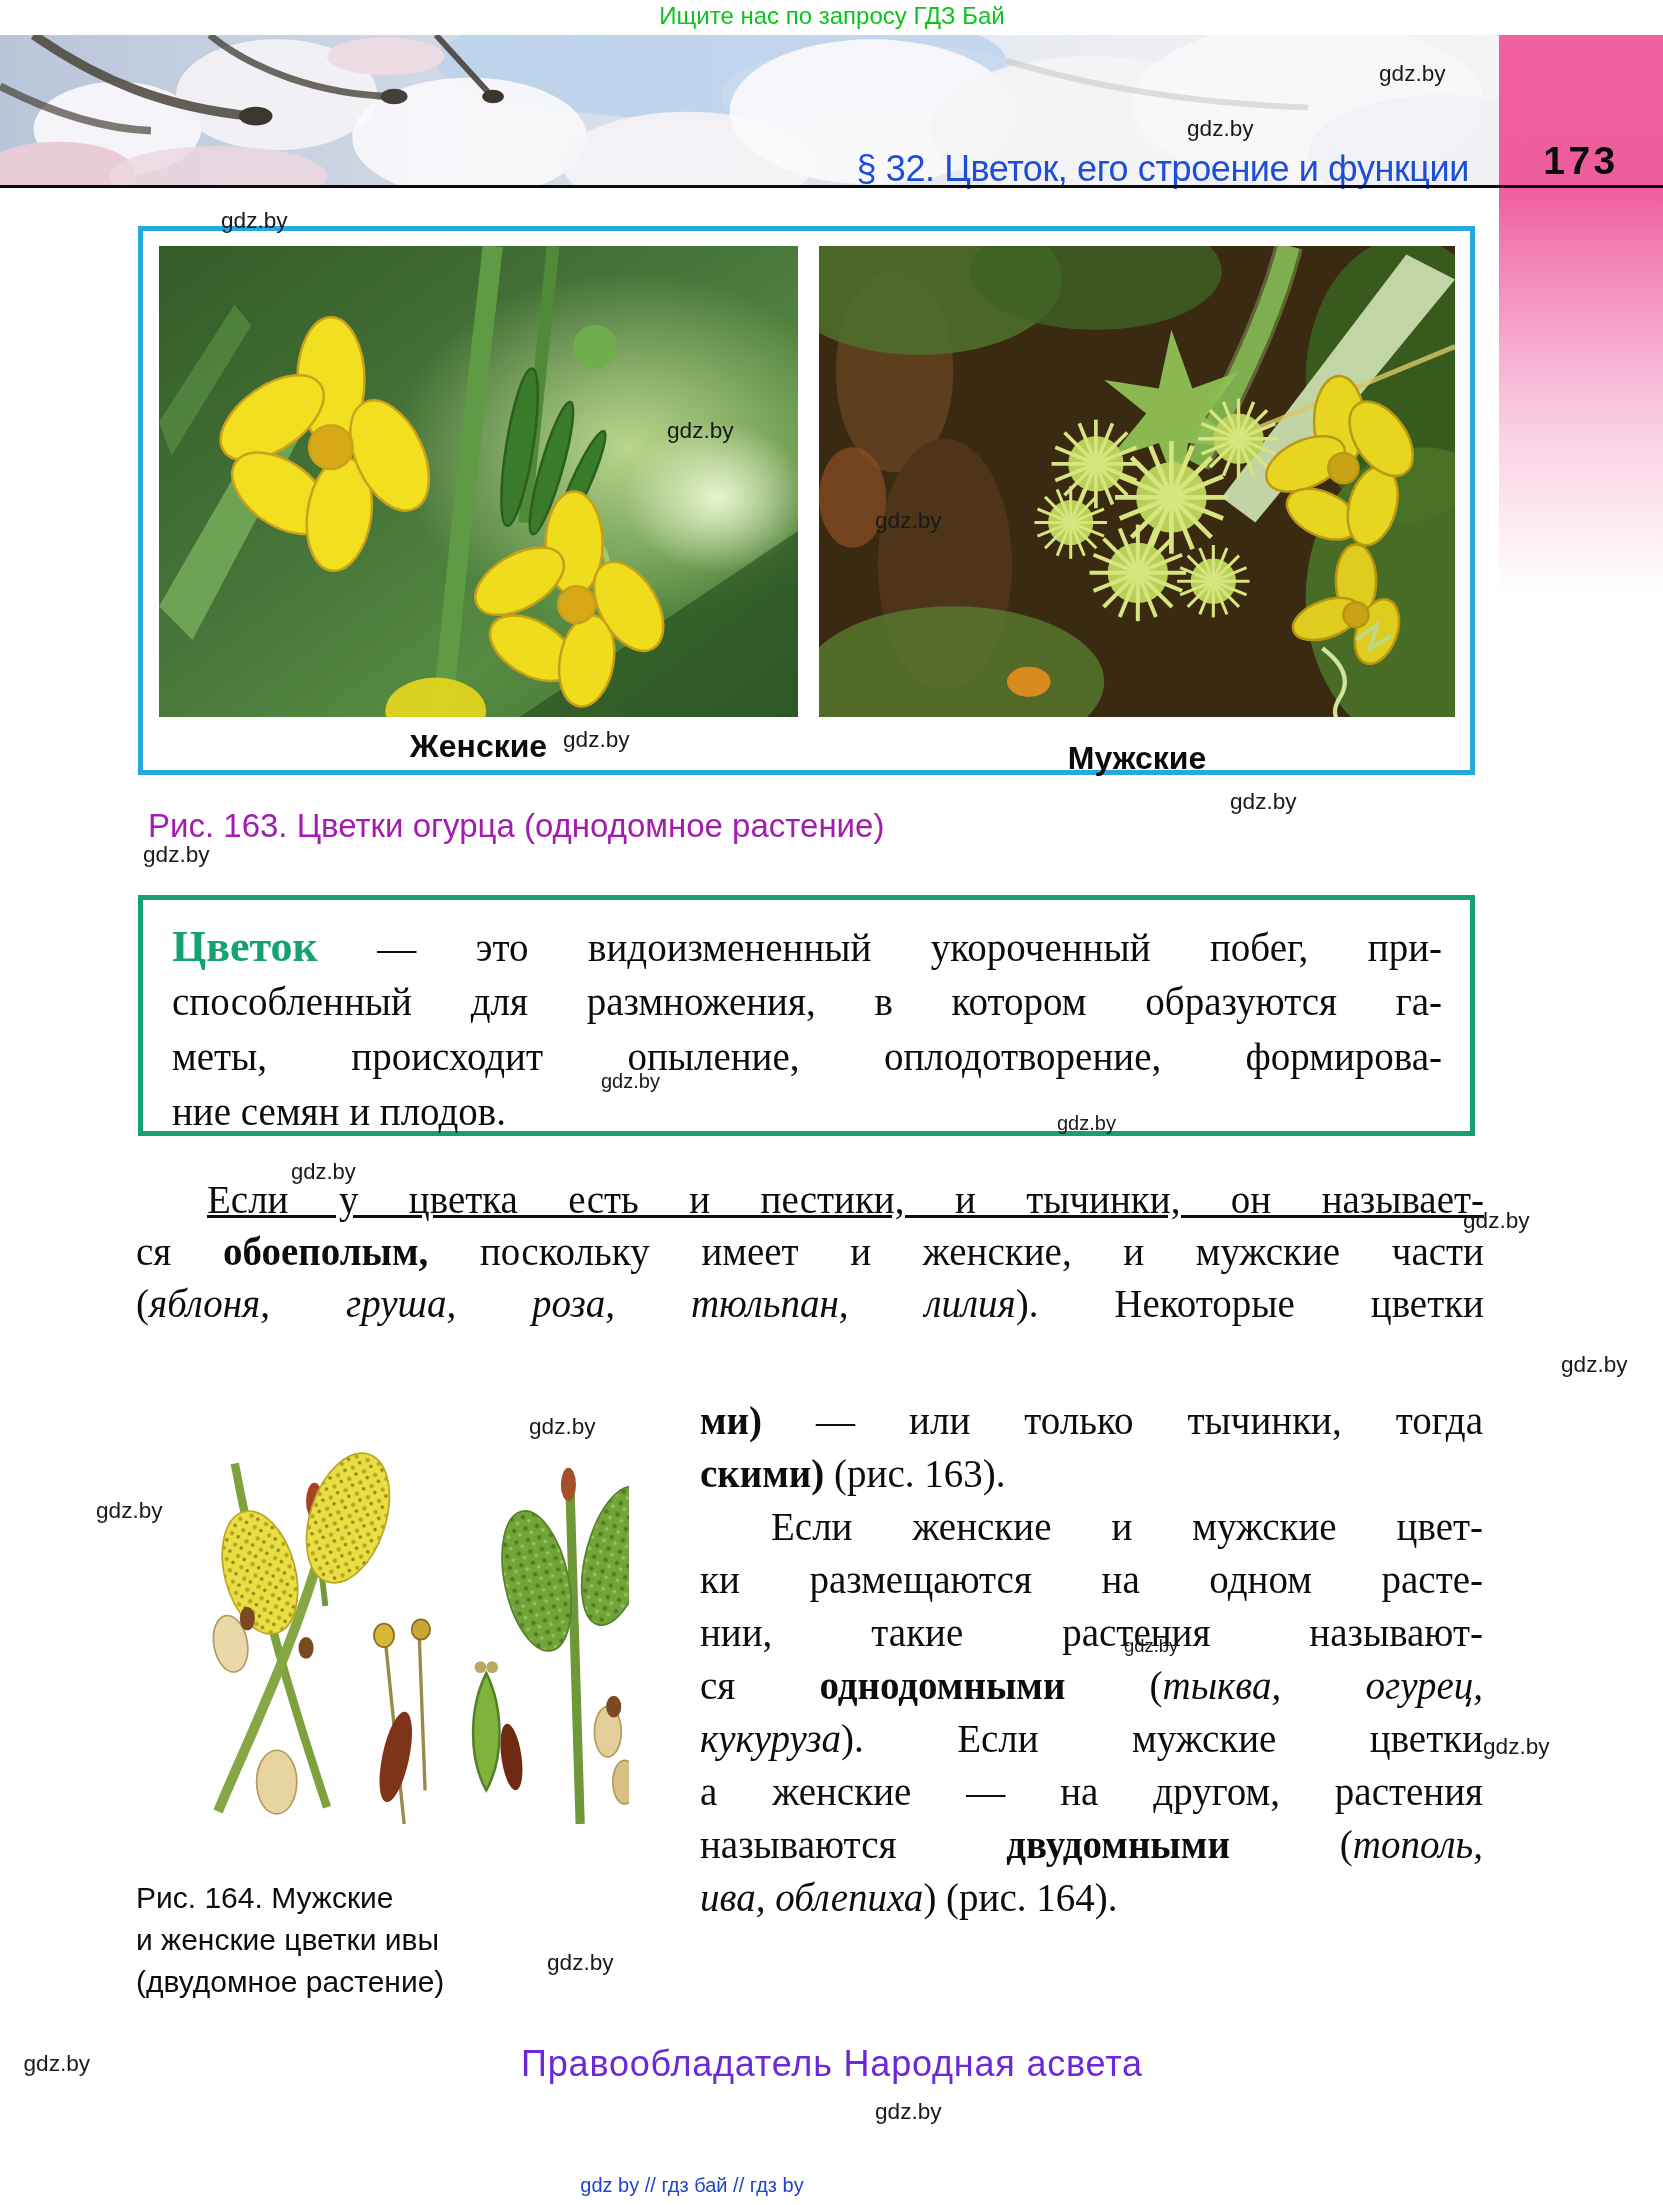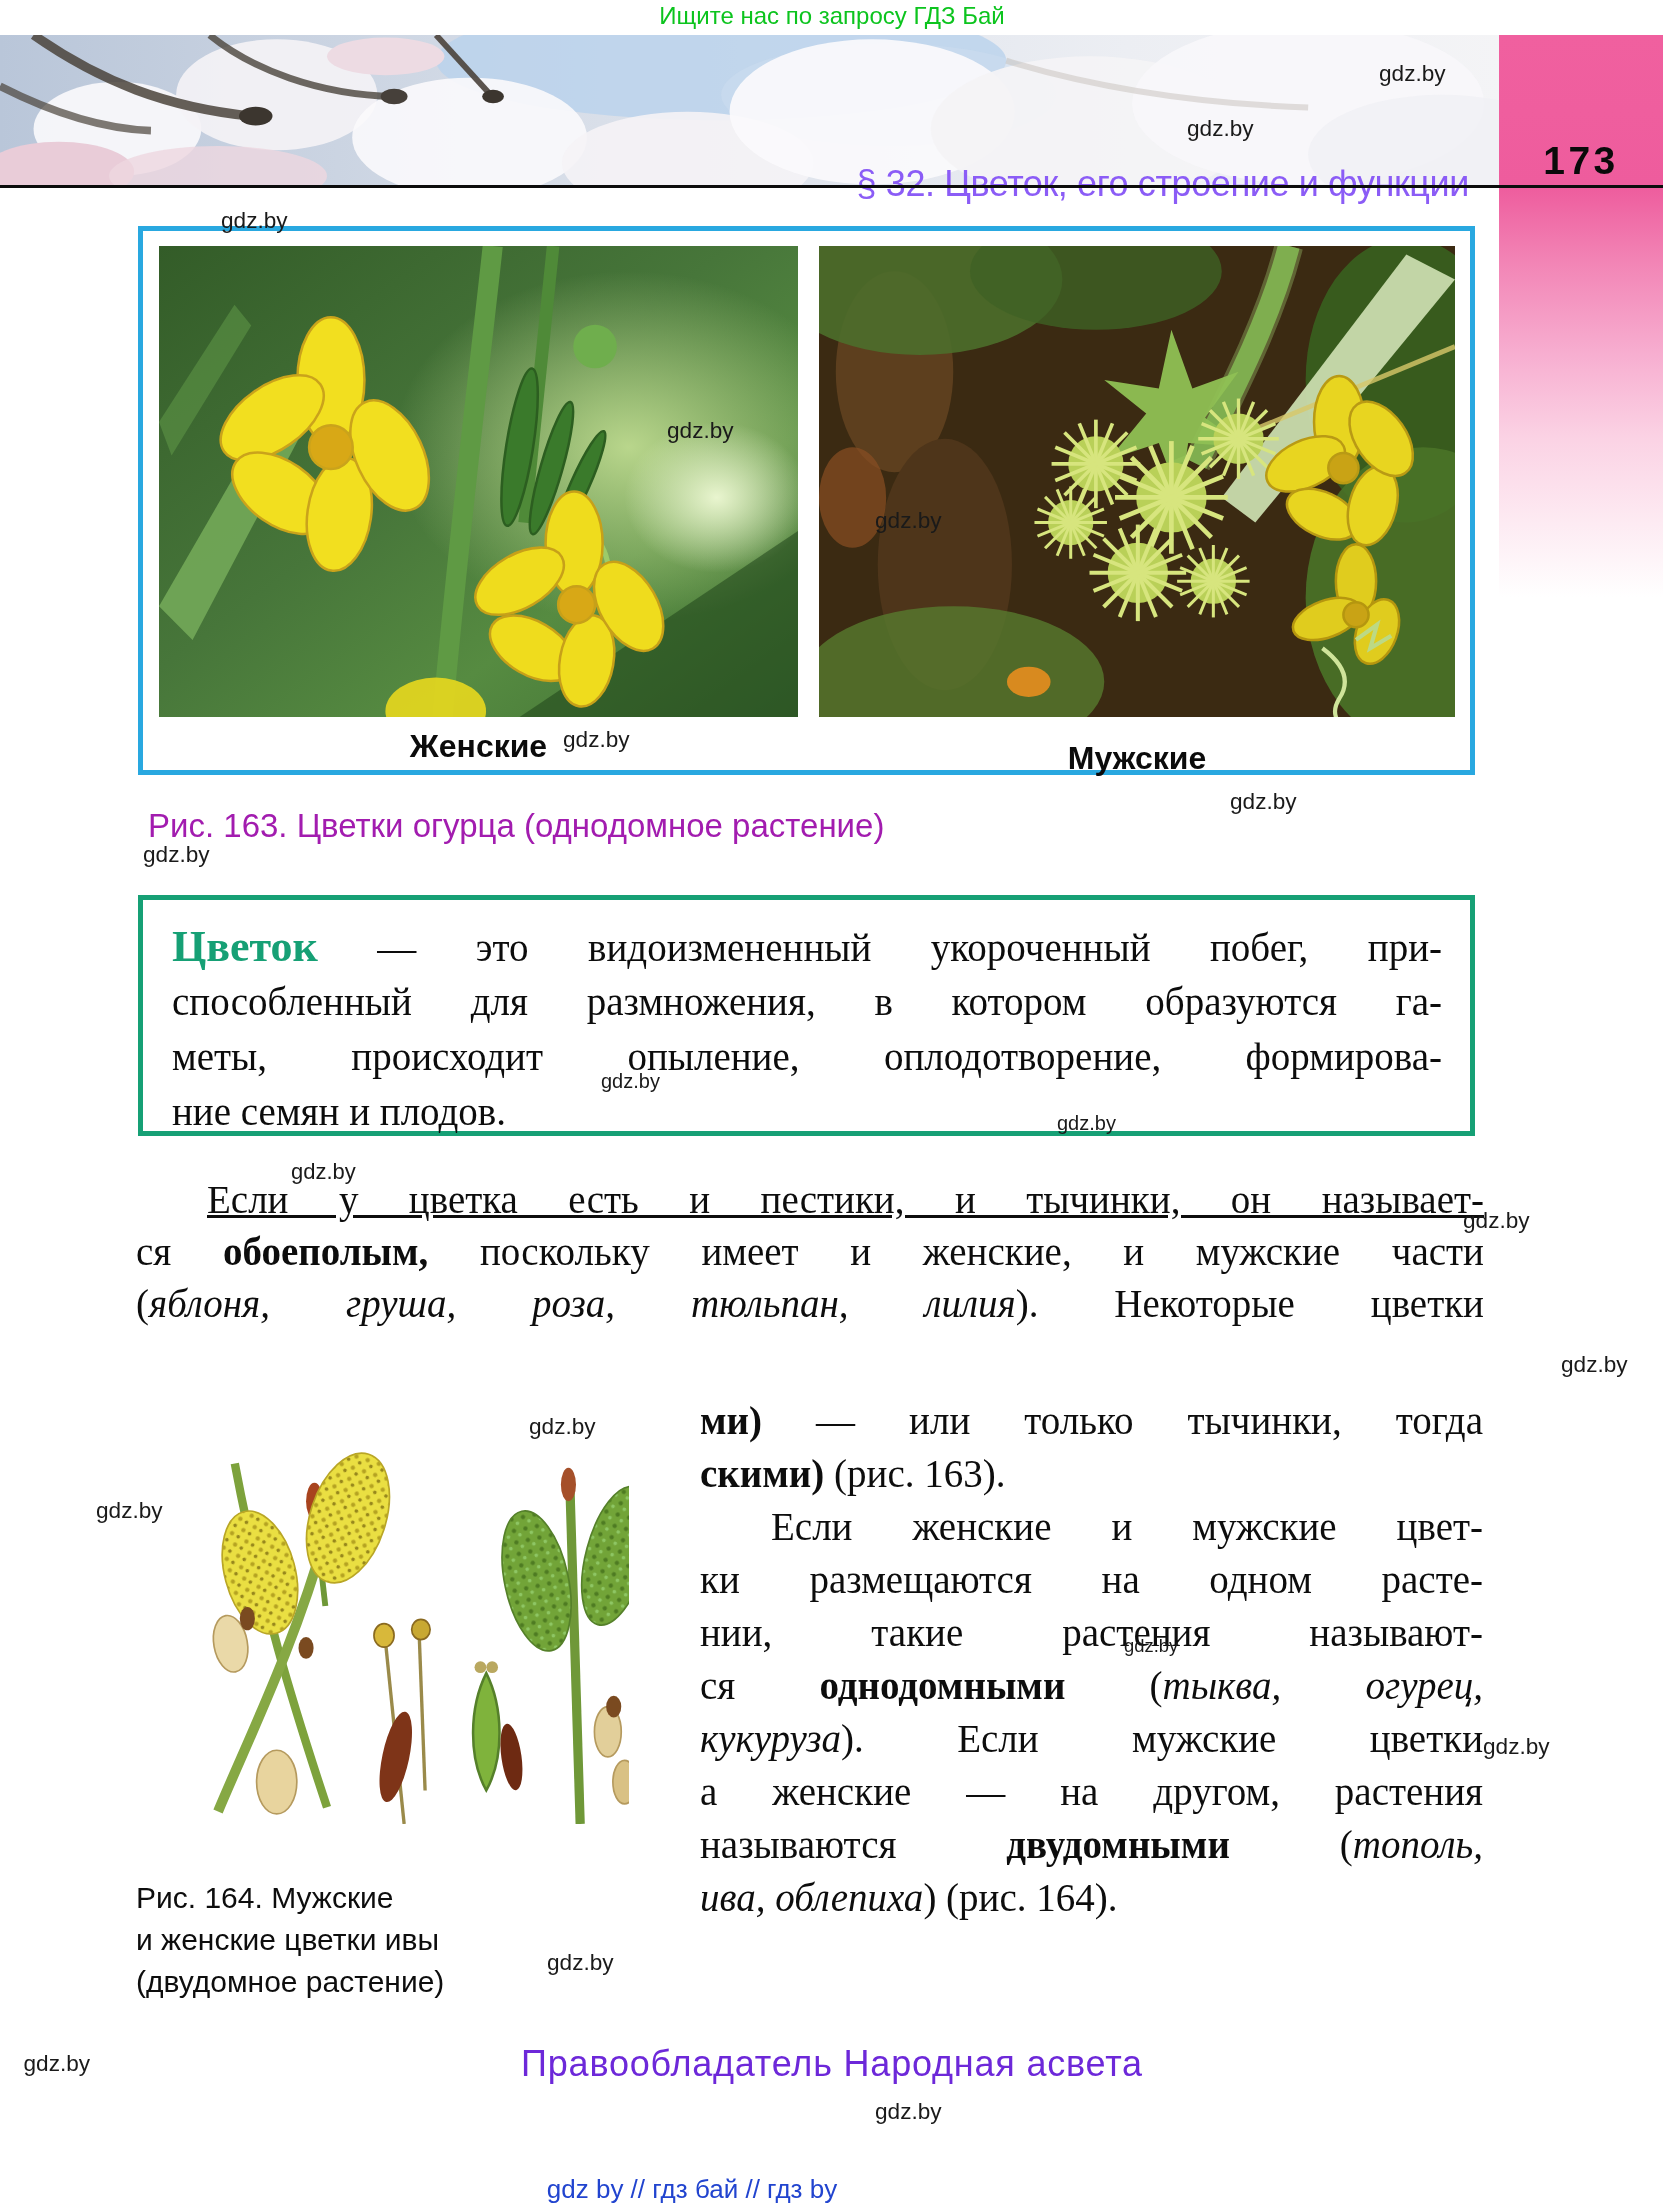--- a/index.html
+++ b/index.html
@@ -13,42 +13,42 @@
   .jline{text-align:justify;text-align-last:justify;white-space:normal;}
   .b{font-weight:bold;}
   .i{font-style:italic;}
   .t{color:#16a075;font-weight:bold;font-size:44px;}
   
   .header-photo{left:0;top:35px;width:1501px;height:152px;}
   .sidebar{left:1499px;top:35px;width:164px;height:570px;
     background:linear-gradient(180deg,#f0609f 0px,#ee5c9d 151px,#f284b5 226px,#f7aed0 319px,#fbd2e4 402px,#fdeaf2 486px,#ffffff 562px);}
   .hrule{left:0;top:185px;width:1664px;height:3.4px;background:#0c0c0c;}
   .page-number{left:1509px;top:139px;width:144px;text-align:center;font-size:39px;font-weight:bold;letter-spacing:3.4px;color:#0a0a0a;}
-  .header-title{left:738px;top:148px;width:731px;text-align:right;font-size:36px;color:#8b5cf6;letter-spacing:-0.4px;margin-top:15px;}
+  .header-title{left:738px;top:148px;width:731px;text-align:right;font-size:36px;color:#1d4ed8;letter-spacing:-0.4px;}
   .green-note{left:0;top:1.7px;width:1664px;text-align:center;font-size:24px;color:#0cc41e;}
   
   .fig163{left:138px;top:226px;width:1337px;height:549px;border:5.9px solid #29a8e0;box-sizing:border-box;background:#fff;}
   .photoL{left:159px;top:246px;width:639px;height:471px;}
   .photoR{left:819px;top:246px;width:636px;height:471px;}
   .figlabel{top:728px;font-size:32px;font-weight:bold;text-align:center;color:#0b0b0b;}
   .labL{left:159px;width:639px;}
   .labR{left:819px;width:636px;margin-top:12px;}
   .cap163{left:148px;top:807px;font-size:33px;color:#a21caf;}
   
   .defbox{left:138px;top:895px;width:1337px;height:241px;border:5.9px solid #16a075;box-sizing:border-box;background:#fff;}
   .deftext{left:172px;top:919px;width:1270px;font-size:39px;--lh:55px;color:#0c0c0c;}
   
   .para1{left:136px;top:1174px;width:1348px;font-size:39px;--lh:52px;}
   .col2{left:700px;top:1394px;width:783px;font-size:39px;--lh:53px;}
   
   .willow{left:134px;top:1430px;width:495px;height:394px;}
   .cap164{left:136px;top:1877px;width:470px;font-size:30px;--lh:42px;font-family:"Liberation Sans",sans-serif;}
   
   .copyright{left:0;top:2043px;width:1664px;text-align:center;font-size:36px;color:#6d28d9;letter-spacing:0.8px;}
-  .footer-links{left:0;top:2174px;width:1384px;text-align:center;font-size:26px;color:#2144cf;}
+  .footer-links{left:0;top:2174px;width:1384px;text-align:center;font-size:20px;color:#2144cf;}
   
   #wm-layer{position:absolute;left:0;top:0;width:100%;height:100%;z-index:50;pointer-events:none;}
   .wm{position:absolute;color:#1a1a1a;font-family:"Liberation Sans",sans-serif;}
 </style>
 </head>
 <body>
 
 <div class="page">
 
   <div class="abs green-note">Ищите нас по запросу ГДЗ Бай</div>

